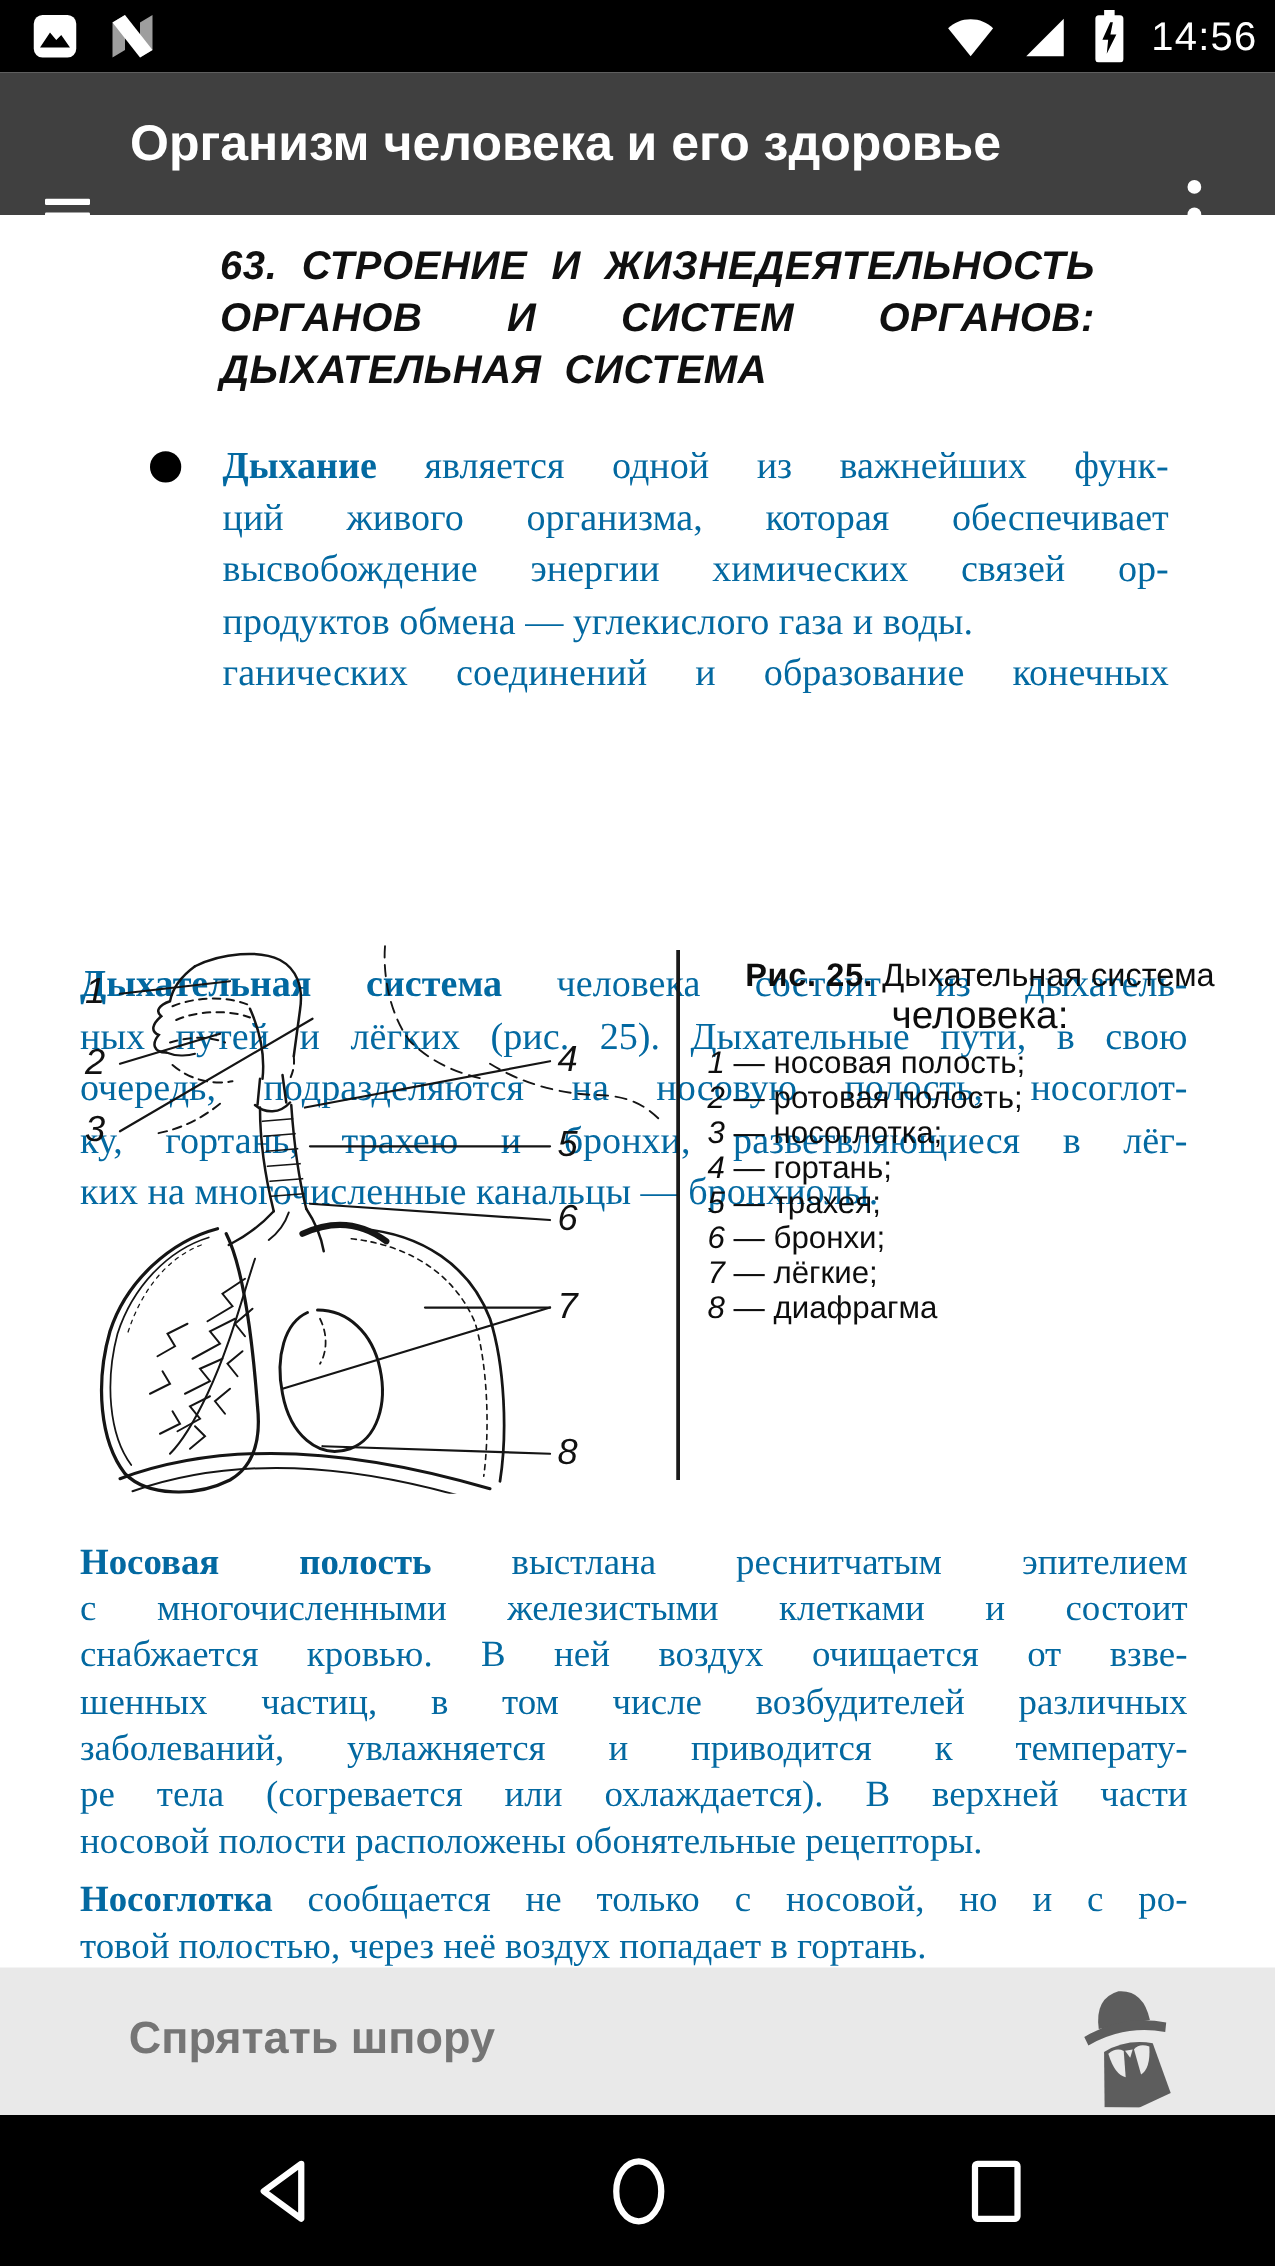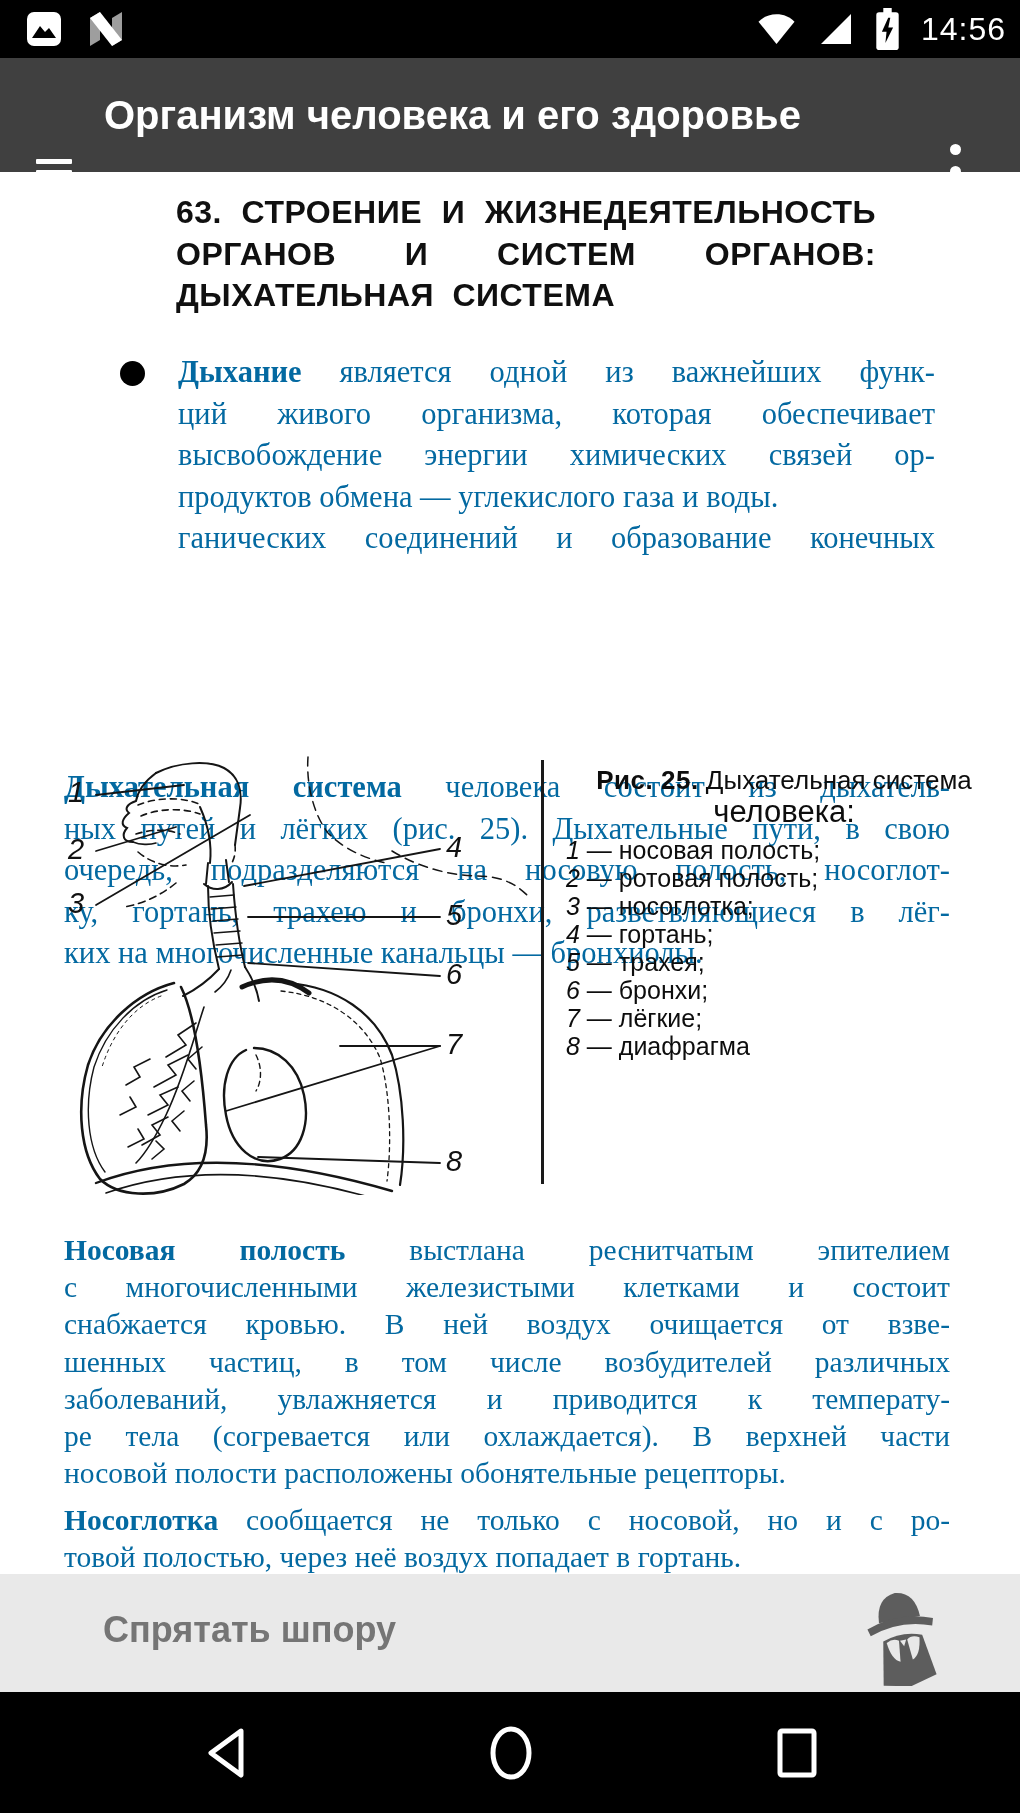--- a/index.html
+++ b/index.html
@@ -2,38 +2,38 @@
 <html><head>
 <meta charset="utf-8">
 <style>
   html,body{margin:0;padding:0;}
   body{width:1020px;height:1813px;position:relative;background:#fff;
        font-family:"Liberation Sans",sans-serif;overflow:hidden;}
 
   
   .status-bar{position:absolute;left:0;top:0;width:1020px;height:58px;background:#000;}
   .sb-left{position:absolute;left:26px;top:11px;display:flex;gap:24px;align-items:center;}
-  .sb-right{position:absolute;right:14px;top:8px;display:flex;gap:20px;align-items:center;}
+  .sb-right{position:absolute;right:14px;top:8px;display:flex;gap:20px;align-items:flex-end;}
   .sb-time{color:#fff;font-size:32px;font-weight:500;letter-spacing:1px;line-height:42px;}
 
   
   .app-bar{position:absolute;left:0;top:58px;width:1020px;height:114px;background:#404040;}
   .hamburger{position:absolute;left:36px;top:101px;width:36px;height:26px;cursor:pointer;}
   .hamburger div{height:5px;background:#fff;border-radius:1px;margin-bottom:5.5px;}
   .app-title{position:absolute;left:104px;top:0;height:114px;line-height:114px;
              color:#fff;font-size:40px;font-weight:bold;white-space:nowrap;}
   .overflow{position:absolute;right:58px;top:86px;width:12px;height:56px;cursor:pointer;}
   .overflow i{display:block;width:11px;height:11px;border-radius:50%;background:#fff;margin:0 0 11px 0;}
 
   
   .content{position:absolute;left:0;top:172px;width:1020px;height:1402px;background:#fff;color:#101010;}
   .heading{position:absolute;left:176px;top:20px;width:700px;
            font-family:"Liberation Sans",sans-serif;font-weight:bold;
            font-size:32px;line-height:38px;word-spacing:9px;letter-spacing:.5px;}
-  .heading .tline{text-align:left;}
+  .heading .tline{text-align:left;font-style:italic;}
 
   .para{position:absolute;font-family:"Liberation Serif",serif;font-size:30.5px;color:#0369a1;}
   .tline{text-align:justify;text-align-last:justify;line-height:41.5px;}
   .tline.tlast{text-align-last:left;}
   .para-bullet{left:178px;top:180px;width:757px;}
   .bullet-dot{position:absolute;left:-58px;top:9px;width:25px;height:25px;border-radius:50%;background:#000;}
   .para-system{left:64px;top:595px;width:886px;}
   .para-nasal{left:64px;top:1060px;width:886px;font-size:29.5px;}
   .para-nasal .tline,.para-pharynx .tline{line-height:37.2px;}
   .para-pharynx{left:64px;top:1330px;width:886px;font-size:29.5px;}

